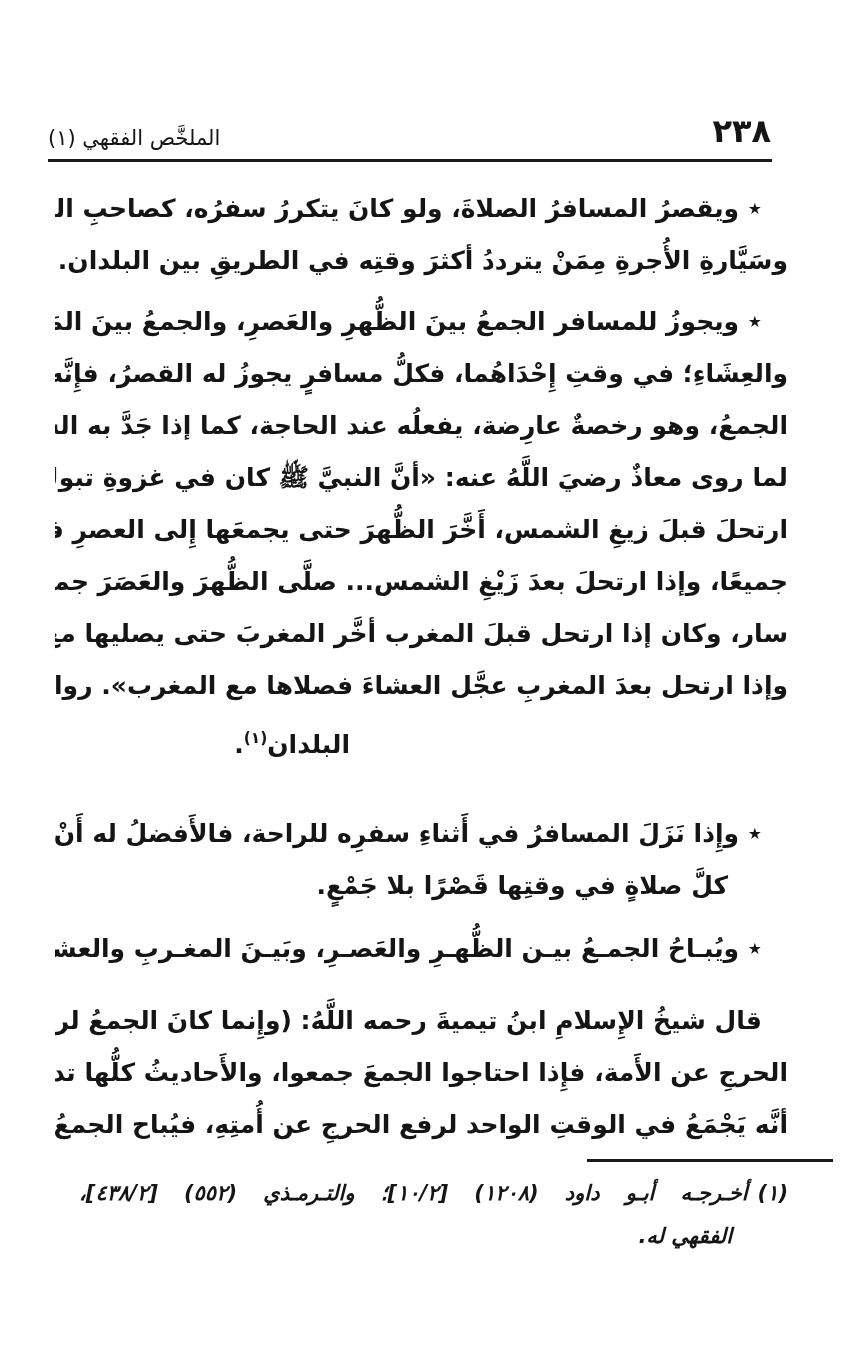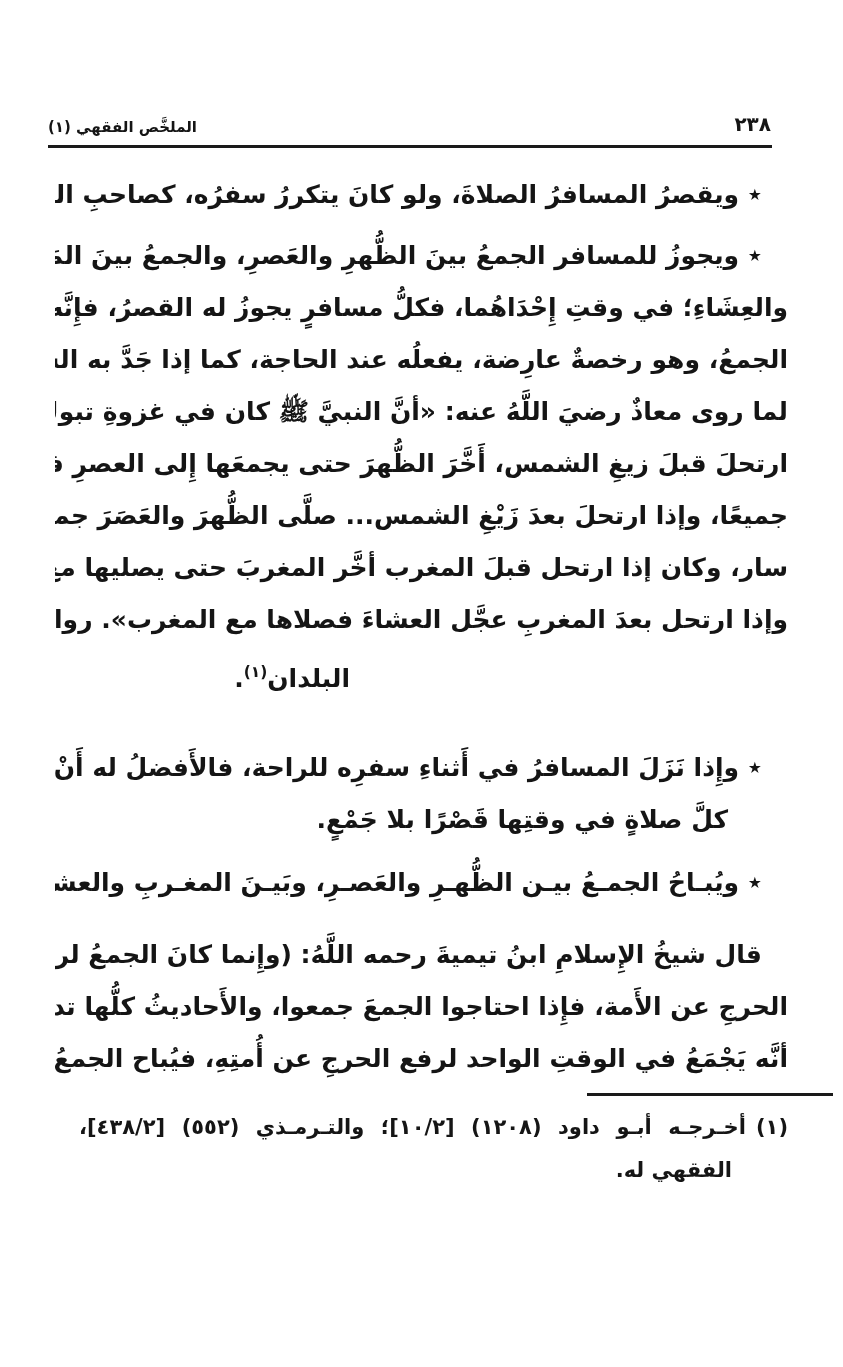--- a/index.html
+++ b/index.html
@@ -15,27 +15,27 @@
   }
   
   .header {
     display: flex;
     justify-content: space-between;
     align-items: flex-end;
     padding: 0 72px 0 48px;
     margin-top: 112px;
   }
   .page-number {
-    font-size: 20px;
+    font-size: 32px;
     font-weight: 700;
     letter-spacing: 1px;
   }
   .book-title {
-    font-size: 15px;
-    font-weight: 700;
+    font-size: 21px;
+    font-weight: 400;
   }
   .header-rule {
     height: 3px;
     background: #1a1a1a;
     margin: 9px 71px 0 48px;
   }
   
   .body-text { padding: 0 55px; }
   .ln {
     font-size: 25px;
@@ -63,21 +63,21 @@
     font-size: 0.62em;
     vertical-align: 10px;
   }
   
   .footnote-sep {
     height: 3px;
     width: 246px;
     background: #1a1a1a;
     margin: 8px 10px 0 auto;
   }
-  .footnote { padding: 10px 55px 0 79px; }
+  .footnote { padding: 10px 55px 0 79px; font-style: italic; }
   .fn-line {
     font-size: 21px;
     line-height: 43px;
     font-weight: 700;
     white-space: nowrap;
     direction: rtl;
   }
   .fn-just { text-align: justify; text-align-last: justify; overflow: hidden; }
   .fn-cont { text-align: right; margin-right: 56px; }
   .fn-marker { padding-left: 10px; }
@@ -90,20 +90,21 @@
   <div class="header">
     <div class="page-number">٢٣٨</div>
     <div class="book-title">الملخَّص الفقهي (١)</div>
   </div>
   <div class="header-rule"></div>
 
   <div class="body-text">
 
     <div>
       <div class="ln j fi mt-para-a"><span class="bullet">٭</span> <span>ويقصرُ المسافرُ الصلاةَ، ولو كانَ يتكررُ سفرُه، كصاحبِ البريدِ</span></div>
+      <div class="ln r">وسَيَّارةِ الأُجرةِ مِمَنْ يترددُ أكثرَ وقتِه في الطريقِ بين البلدان.</div>
     </div>
 
     <div>
       <div class="ln j fi mt-para-b"><span class="bullet">٭</span> <span>ويجوزُ للمسافر الجمعُ بينَ الظُّهرِ والعَصرِ، والجمعُ بينَ المَغربِ</span></div>
       <div class="ln j">والعِشَاءِ؛ في وقتِ إِحْدَاهُما، فكلُّ مسافرٍ يجوزُ له القصرُ، فإِنَّه يجوزُ له</div>
       <div class="ln j">الجمعُ، وهو رخصةٌ عارِضة، يفعلُه عند الحاجة، كما إذا جَدَّ به السيرُ؛</div>
       <div class="ln j">لما روى معاذٌ رضيَ اللَّهُ عنه: «أنَّ النبيَّ ﷺ كان في غزوةِ تبوكٍ إذا</div>
       <div class="ln j">ارتحلَ قبلَ زيغِ الشمس، أَخَّرَ الظُّهرَ حتى يجمعَها إِلى العصرِ فيصليهما</div>
       <div class="ln j">جميعًا، وإذا ارتحلَ بعدَ زَيْغِ الشمس... صلَّى الظُّهرَ والعَصَرَ جميعًا ثم</div>
       <div class="ln j">سار، وكان إذا ارتحل قبلَ المغرب أخَّر المغربَ حتى يصليها مع العشاء،</div>

